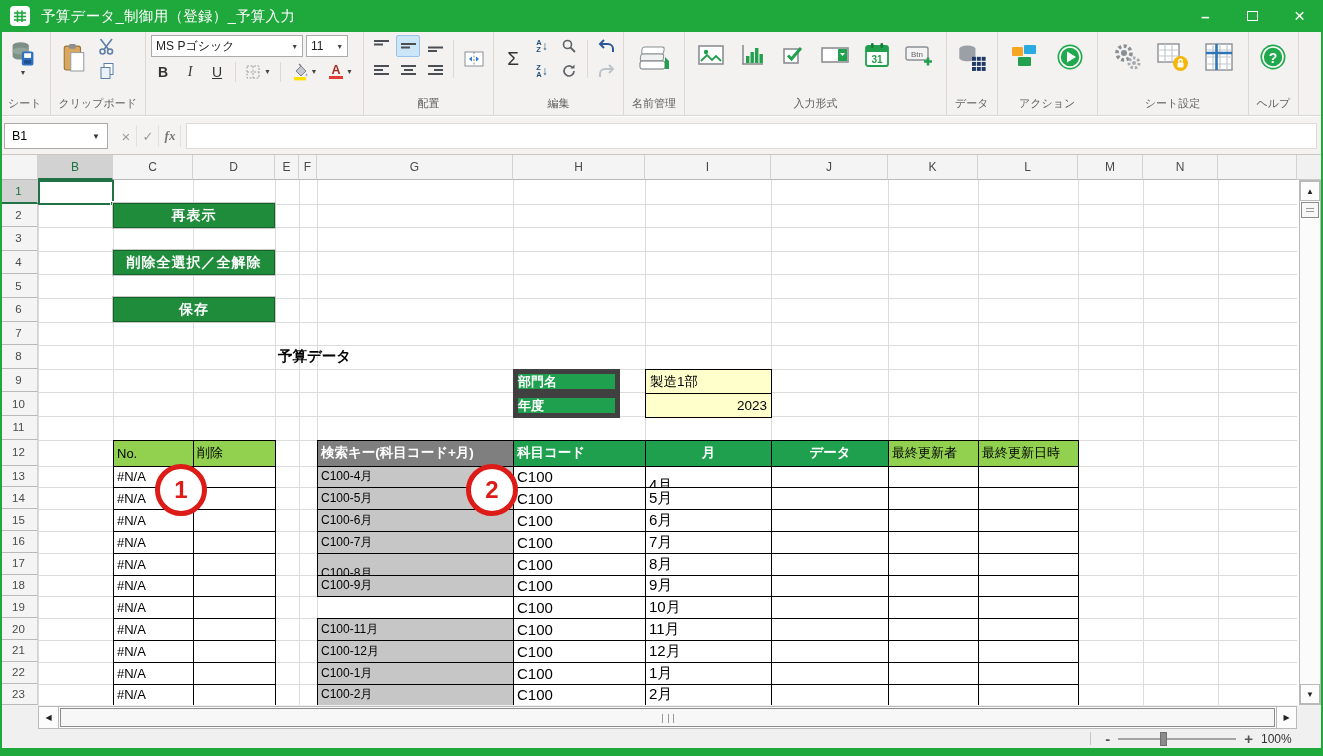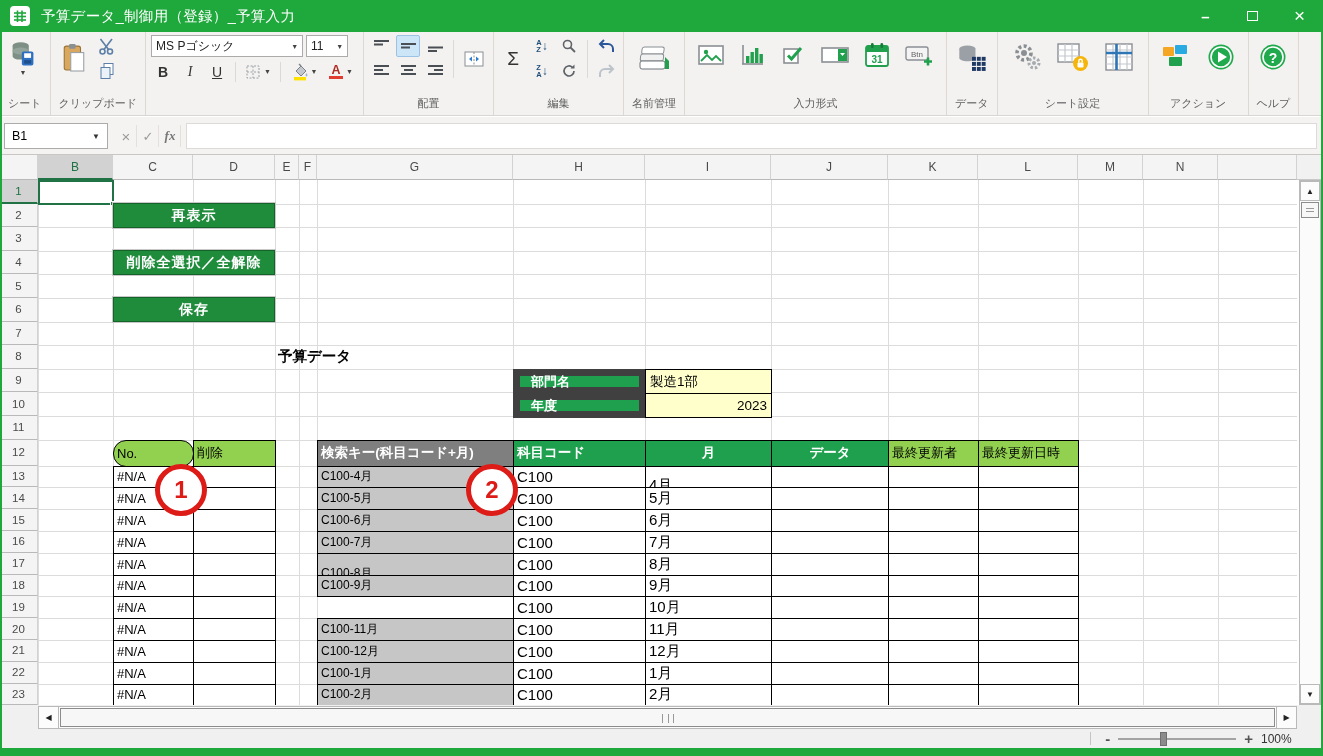--- a/index.html
+++ b/index.html
@@ -42,21 +42,21 @@
 #selbox{position:absolute;border:2px solid #217346;z-index:2;background:transparent}
 #selhandle{position:absolute;width:5px;height:5px;background:#217346;border:1px solid #fff;z-index:2}
 .tc{position:absolute;border:1px solid #000;background:#fff;display:flex;align-items:center;padding:0 3px;overflow:hidden;z-index:3;color:#000;white-space:nowrap}
 .bg-lg{background:#92D050}
 .bg-gy{background:#7F7F7F;color:#fff;font-weight:bold}
 .bg-gn{background:#1FA04E;color:#fff;font-weight:bold}
 .bg-dgy{background:#C6C6C6}
 .ac{justify-content:center}.ar{justify-content:flex-end}
 .sheet-btn{position:absolute;left:113px;width:162px;height:25px;background:#1F8C3C;border:1px solid #14642A;box-shadow:0 0 0 1px #C8C8C8;color:#fff;font-weight:bold;font-size:14px;display:flex;align-items:center;justify-content:center;z-index:5;cursor:pointer;letter-spacing:1px}
 #heading{position:absolute;left:278px;top:189px;height:24px;display:flex;align-items:center;font-weight:bold;font-size:14.5px;color:#000;z-index:4}
-.info-label{position:absolute;left:513px;width:133px;height:25px;background:#1FA04E;color:#fff;font-weight:bold;border:7px solid #404040;display:flex;align-items:center;padding:0 11px;font-size:13px;z-index:4}
+.info-label{position:absolute;left:513px;width:107px;height:25px;background:#1FA04E;color:#fff;font-weight:bold;border:5px solid #404040;display:flex;align-items:center;padding:0 0;font-size:13px;z-index:4}
 .info-value{position:absolute;left:645px;width:127px;height:25px;background:#FFFFCC;color:#000;border:1px solid #000;display:flex;align-items:center;padding:0 4px;font-size:13.5px;z-index:4}
 .callout{position:absolute;width:52px;height:52px;border:5px solid #DD1B17;border-radius:50%;background:#fff;display:flex;align-items:center;justify-content:center;font-size:24px;font-weight:bold;color:#DD1B17;z-index:9}
 #callout1{left:155px;top:309px}
 #callout2{left:466px;top:309px}
 
 #vscroll-top{position:absolute;left:1297px;top:155px;width:24px;height:25px;background:#F1F1F1;border-bottom:1px solid #C8C8C8}
 #vscroll{position:absolute;left:1299px;top:180px;width:22px;height:525px;background:#FBFBFB;border:1px solid #B9B9B9}
 .varrow{position:absolute;left:0;width:20px;height:20px;display:flex;align-items:center;justify-content:center;font-size:8px;color:#222;border:1px solid #B9B9B9;background:#FCFCFC;cursor:pointer}
 #vthumb{position:absolute;left:1px;top:21px;width:18px;height:16px;background:#F7F7F7;border:1px solid #8C8C8C;cursor:pointer}
 #vthumb .grip{margin:5px 4px 0;border-top:1px solid #999;border-bottom:1px solid #999;height:4px}
@@ -426,20 +426,40 @@
               <rect x="17.2" y="20.8" width="3.4" height="3.4"></rect>
               <rect x="21.4" y="20.8" width="3.4" height="3.4"></rect>
             </g>
           </svg>
       </div>
     </div>
     <div class="rlabel">データ</div>
   </div>
 
   <div class="rgroup">
+    <div class="ricons" style="gap:9px;padding:4px 4px 0">
+      <div class="big" style="height:36px">
+        <svg width="30" height="28" viewBox="0 0 30 28">
+            <rect x="2" y="4" width="11" height="9" rx="1" fill="#F5A623"></rect>
+            <rect x="14" y="2" width="12" height="9" rx="1" fill="#29ABE2"></rect>
+            <rect x="8" y="14" width="13" height="9" rx="1" fill="#21A04D"></rect>
+          </svg>
+      </div>
+      <div class="big" style="height:36px">
+        <svg width="30" height="30" viewBox="0 0 30 30">
+            <circle cx="15" cy="15" r="12.5" fill="#21A94D"></circle>
+            <circle cx="15" cy="15" r="10" fill="none" stroke="#fff" stroke-width="1.6"></circle>
+            <path d="M12 9.5 l9 5.5-9 5.5z" fill="#fff"></path>
+          </svg>
+      </div>
+    </div>
+    <div class="rlabel">アクション</div>
+  </div>
+
+  <div class="rgroup">
     <div class="ricons" style="gap:10px;padding:4px 6px 0">
       <div class="big" style="height:36px">
         <svg width="30" height="30" viewBox="0 0 30 30">
             <circle cx="12" cy="11" r="7" fill="none" stroke="#8A8F94" stroke-width="3.6" stroke-dasharray="3 2.4"></circle>
             <circle cx="12" cy="11" r="3" fill="#8A8F94"></circle>
             <circle cx="22" cy="21" r="5" fill="none" stroke="#A6ABB0" stroke-width="3" stroke-dasharray="2.4 2"></circle>
             <circle cx="22" cy="21" r="2" fill="#A6ABB0"></circle>
           </svg>
       </div>
       <div class="big" style="height:36px">
@@ -453,40 +473,20 @@
       </div>
       <div class="big" style="height:36px">
         <svg width="30" height="30" viewBox="0 0 30 30">
             <rect x="2" y="2" width="26" height="26" fill="#fff" stroke="#8A8F94" stroke-width="1.4"></rect>
             <path d="M2 8h26M2 15h26M2 22h26M9 2v26M16 2v26M23 2v26" stroke="#C3C8CE" stroke-width="1.2"></path>
             <path d="M2 11h26M12.5 2v26" stroke="#2E75B6" stroke-width="2.6"></path>
           </svg>
       </div>
     </div>
     <div class="rlabel">シート設定</div>
-  </div>
-
-  <div class="rgroup">
-    <div class="ricons" style="gap:9px;padding:4px 4px 0">
-      <div class="big" style="height:36px">
-        <svg width="30" height="28" viewBox="0 0 30 28">
-            <rect x="2" y="4" width="11" height="9" rx="1" fill="#F5A623"></rect>
-            <rect x="14" y="2" width="12" height="9" rx="1" fill="#29ABE2"></rect>
-            <rect x="8" y="14" width="13" height="9" rx="1" fill="#21A04D"></rect>
-          </svg>
-      </div>
-      <div class="big" style="height:36px">
-        <svg width="30" height="30" viewBox="0 0 30 30">
-            <circle cx="15" cy="15" r="12.5" fill="#21A94D"></circle>
-            <circle cx="15" cy="15" r="10" fill="none" stroke="#fff" stroke-width="1.6"></circle>
-            <path d="M12 9.5 l9 5.5-9 5.5z" fill="#fff"></path>
-          </svg>
-      </div>
-    </div>
-    <div class="rlabel">アクション</div>
   </div>
 
   <div class="rgroup" style="border-right:1px solid #DCD9D5">
     <div class="ricons" style="justify-content:center;width:100%;padding-top:4px">
       <div class="big" style="height:36px">
         <svg width="30" height="30" viewBox="0 0 30 30">
             <circle cx="15" cy="15" r="12.5" fill="#21A94D"></circle>
             <circle cx="15" cy="15" r="10" fill="none" stroke="#fff" stroke-width="1.6"></circle>
             <text x="15" y="20.5" font-size="14" font-weight="bold" fill="#fff" text-anchor="middle">?</text>
           </svg>
@@ -594,21 +594,21 @@
     <div class="gl" style="left: 38px; top: 376px; width: 1259px; height: 1px;"></div>
     <div class="gl" style="left: 38px; top: 397.8px; width: 1259px; height: 1px;"></div>
     <div class="gl" style="left: 38px; top: 419.6px; width: 1259px; height: 1px;"></div>
     <div class="gl" style="left: 38px; top: 441.4px; width: 1259px; height: 1px;"></div>
     <div class="gl" style="left: 38px; top: 463.2px; width: 1259px; height: 1px;"></div>
     <div class="gl" style="left: 38px; top: 485px; width: 1259px; height: 1px;"></div>
     <div class="gl" style="left: 38px; top: 506.8px; width: 1259px; height: 1px;"></div>
     <div class="gl" style="left: 38px; top: 528.6px; width: 1259px; height: 1px;"></div>
     <div class="" id="selbox" style="left: 38px; top: 25px; width: 76px; height: 24.6px;"></div>
     <div class="" id="selhandle" style="left: 110px; top: 46px;"></div>
-    <div class="tc bg-lg " style="left: 113px; top: 284.6px; width: 81px; height: 27px; font-size: 13px; border-radius: 13px;">No.</div>
+    <div class="tc bg-lg " style="left: 113px; top: 284.6px; width: 81px; height: 27px; font-size: 13px;">No.</div>
     <div class="tc bg-lg " style="left: 193px; top: 284.6px; width: 83px; height: 27px; font-size: 13px;">削除</div>
     <div class="tc bg-gy " style="left: 317px; top: 284.6px; width: 197px; height: 27px; font-size: 13.5px;">検索キー(科目コード+月)</div>
     <div class="tc bg-gn " style="left: 513px; top: 284.6px; width: 133px; height: 27px; font-size: 13.5px;">科目コード</div>
     <div class="tc bg-gn ac" style="left: 645px; top: 284.6px; width: 127px; height: 27px; font-size: 13.5px;">月</div>
     <div class="tc bg-gn ac" style="left: 771px; top: 284.6px; width: 118px; height: 27px; font-size: 13.5px;">データ</div>
     <div class="tc bg-lg " style="left: 888px; top: 284.6px; width: 91px; height: 27px; font-size: 13px;">最終更新者</div>
     <div class="tc bg-lg " style="left: 978px; top: 284.6px; width: 101px; height: 27px; font-size: 13px;">最終更新日時</div>
     <div class="tc  " style="left: 113px; top: 310.6px; width: 81px; height: 22.8px; font-size: 13px;">#N/A</div>
     <div class="tc  " style="left: 193px; top: 310.6px; width: 83px; height: 22.8px; font-size: 13px;"></div>
     <div class="tc bg-dgy " style="left: 317px; top: 310.6px; width: 197px; height: 22.8px; font-size: 12px;">C100-4月</div>

